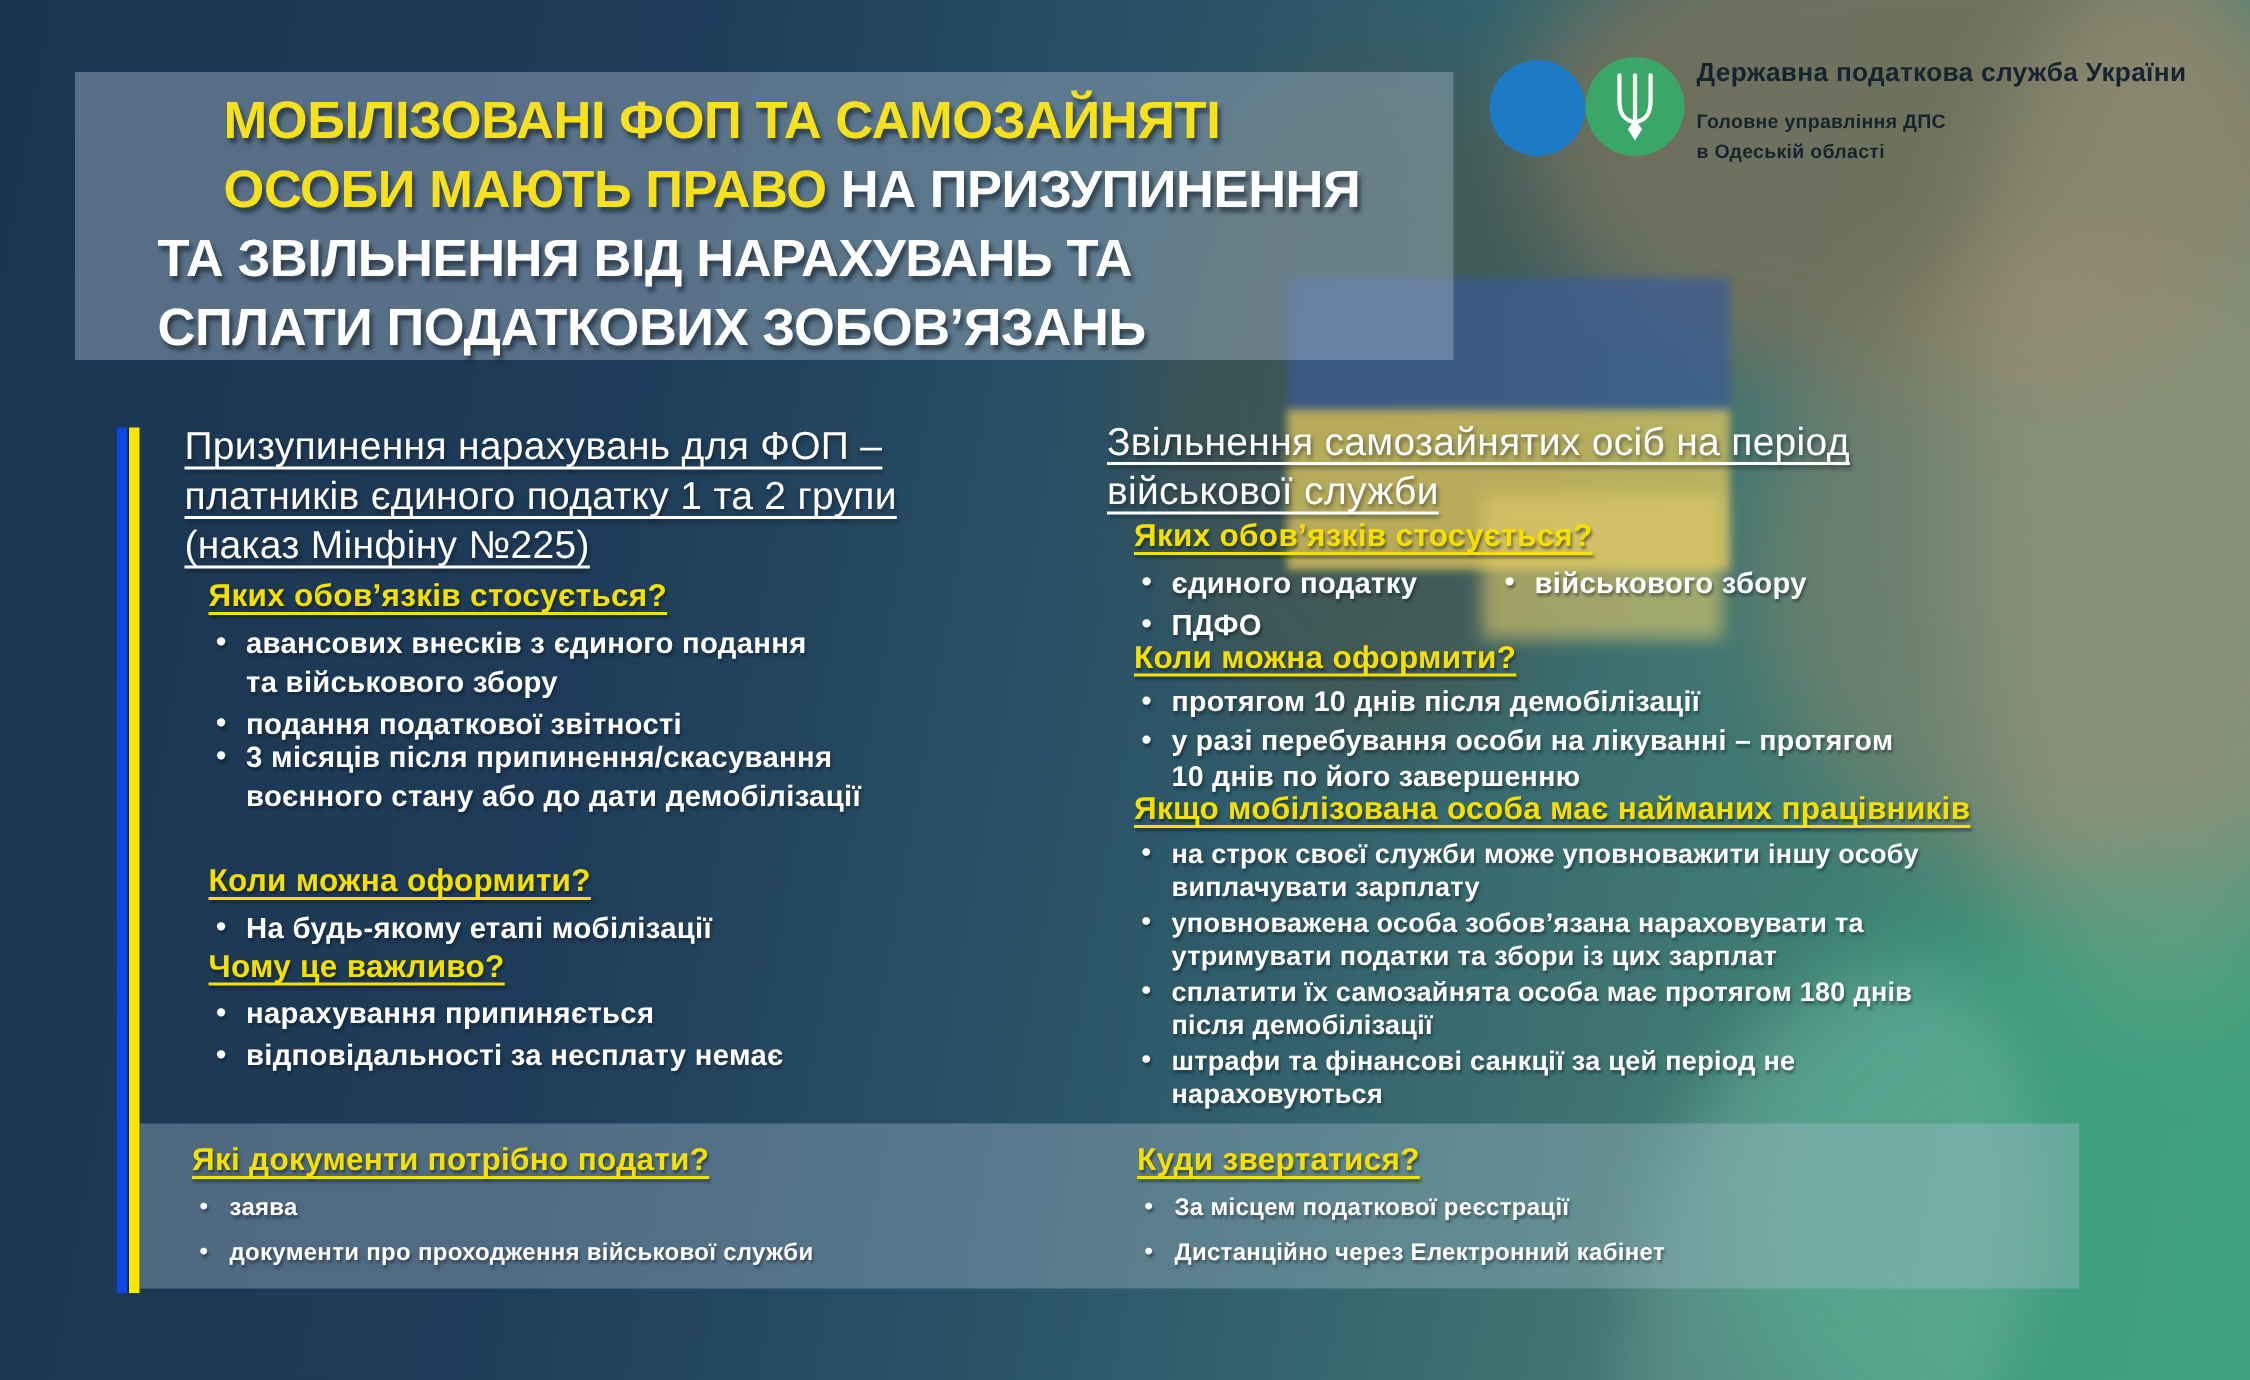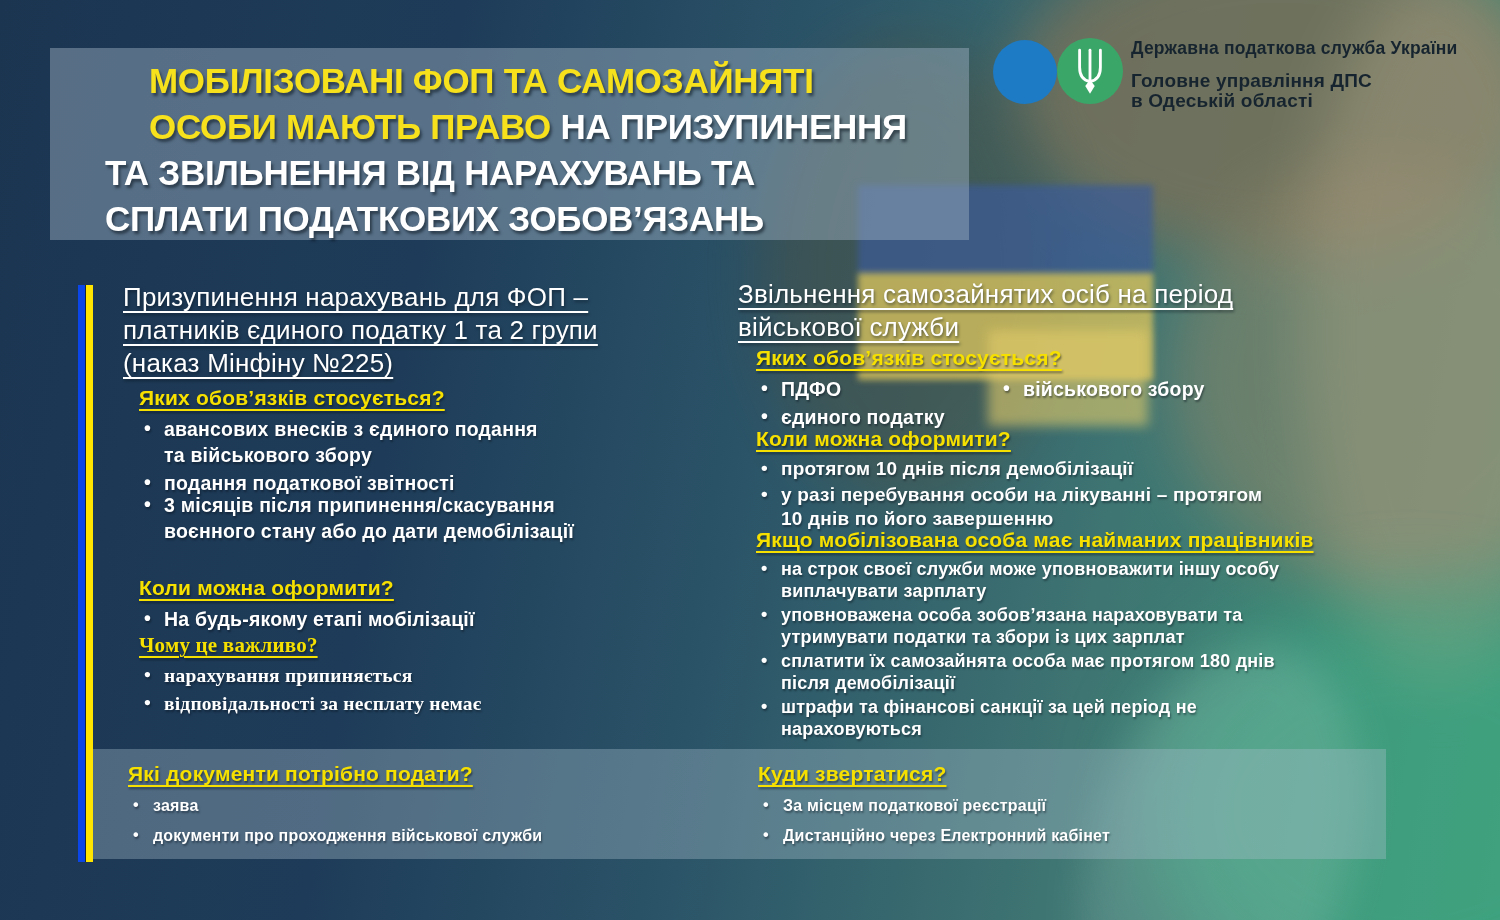--- a/index.html
+++ b/index.html
@@ -37,21 +37,21 @@
            letter-spacing:-.3px; white-space:nowrap; text-shadow:2px 3px 3px rgba(8,18,28,.55); }
   .t-yellow { color:#f7e11d;margin-left:44px; }
   .t-white  { color:#ffffff; }
 
   
   .logo-blue  { position:absolute; left:993px;  top:40px; width:64px; height:64px; border-radius:50%; background:#1d7ac4; }
   .logo-green { position:absolute; left:1057px; top:38px; width:66px; height:66px; border-radius:50%; background:#3aa769;
                 display:flex; align-items:center; justify-content:center; }
   .org { position:absolute; left:1131px; top:38px; color:#16242f; font-weight:bold; }
   .org-1 { font-size:17.5px; margin-bottom:12px; letter-spacing:.2px; }
-  .org-2 { font-size:19px; line-height:20px; white-space:pre-line; letter-spacing:.2px; }
+  .org-2 { font-size:13px; line-height:20px; white-space:pre-line; letter-spacing:.2px; }
 
   
   .h2 { position:absolute; color:#fff; font-weight:normal; font-size:26px; line-height:33px; white-space:pre-line;
         text-decoration:underline; text-underline-offset:5px; text-decoration-thickness:2px;
         text-shadow:1px 2px 3px rgba(8,18,28,.5); letter-spacing:.2px; }
   .h2-left  { left:123px; top:281px; }
   .h2-right { left:738px; top:278px; }
 
   .sec { position:absolute; }
   .sec h3 { color:#f6e000; font-weight:bold; font-size:21px; line-height:26px; margin-bottom:5px;
@@ -61,21 +61,21 @@
   .bullets li { position:relative; padding-left:25px; color:#fff; font-weight:bold; font-size:19.5px;
                 line-height:26px; margin-bottom:2px; white-space:pre-line;
                 text-shadow:1px 2px 2px rgba(8,18,28,.45); letter-spacing:.2px; }
   .bullets li::before { content:"•"; position:absolute; left:5px; top:-1px; }
   .tight  li { line-height:24px; font-size:19px; }
   .tighter li { line-height:22px; font-size:18px; margin-bottom:2px; }
 
   .ls1 { left:139px; top:385px; width:560px; }
   .ls2 { left:139px; top:492px; width:560px; }
   .ls3 { left:139px; top:575px; width:560px; }
-  .ls4 { left:139px; top:632px; width:560px;font-family:Liberation Serif, serif; }
+  .ls4 { left:139px; top:632px; width:560px; }
 
   .rs1 { left:756px; top:345px; width:640px; }
   .rs2 { left:756px; top:426px; width:640px; }
   .rs3 { left:756px; top:527px; width:660px; }
   .two-col { display:flex; }
   .two-col .c1 { width:242px; }
 
   .bp { position:absolute; width:620px; }
   .bp-left  { left:128px; top:761px; }
   .bp-right { left:758px; top:761px; }
@@ -167,22 +167,22 @@
     </ul>
   </div>
 
   <div class="h2 h2-right">Звільнення самозайнятих осіб на період
 військової служби</div>
 
   <div class="sec rs1">
     <h3>Яких обов’язків стосується?</h3>
     <div class="two-col">
       <ul class="bullets c1">
+        <li>єдиного податку</li>
         <li>ПДФО</li>
-        <li>єдиного податку</li>
       </ul>
       <ul class="bullets c2">
         <li>військового збору</li>
       </ul>
     </div>
   </div>
 
   <div class="sec rs2">
     <h3>Коли можна оформити?</h3>
     <ul class="bullets tight">

